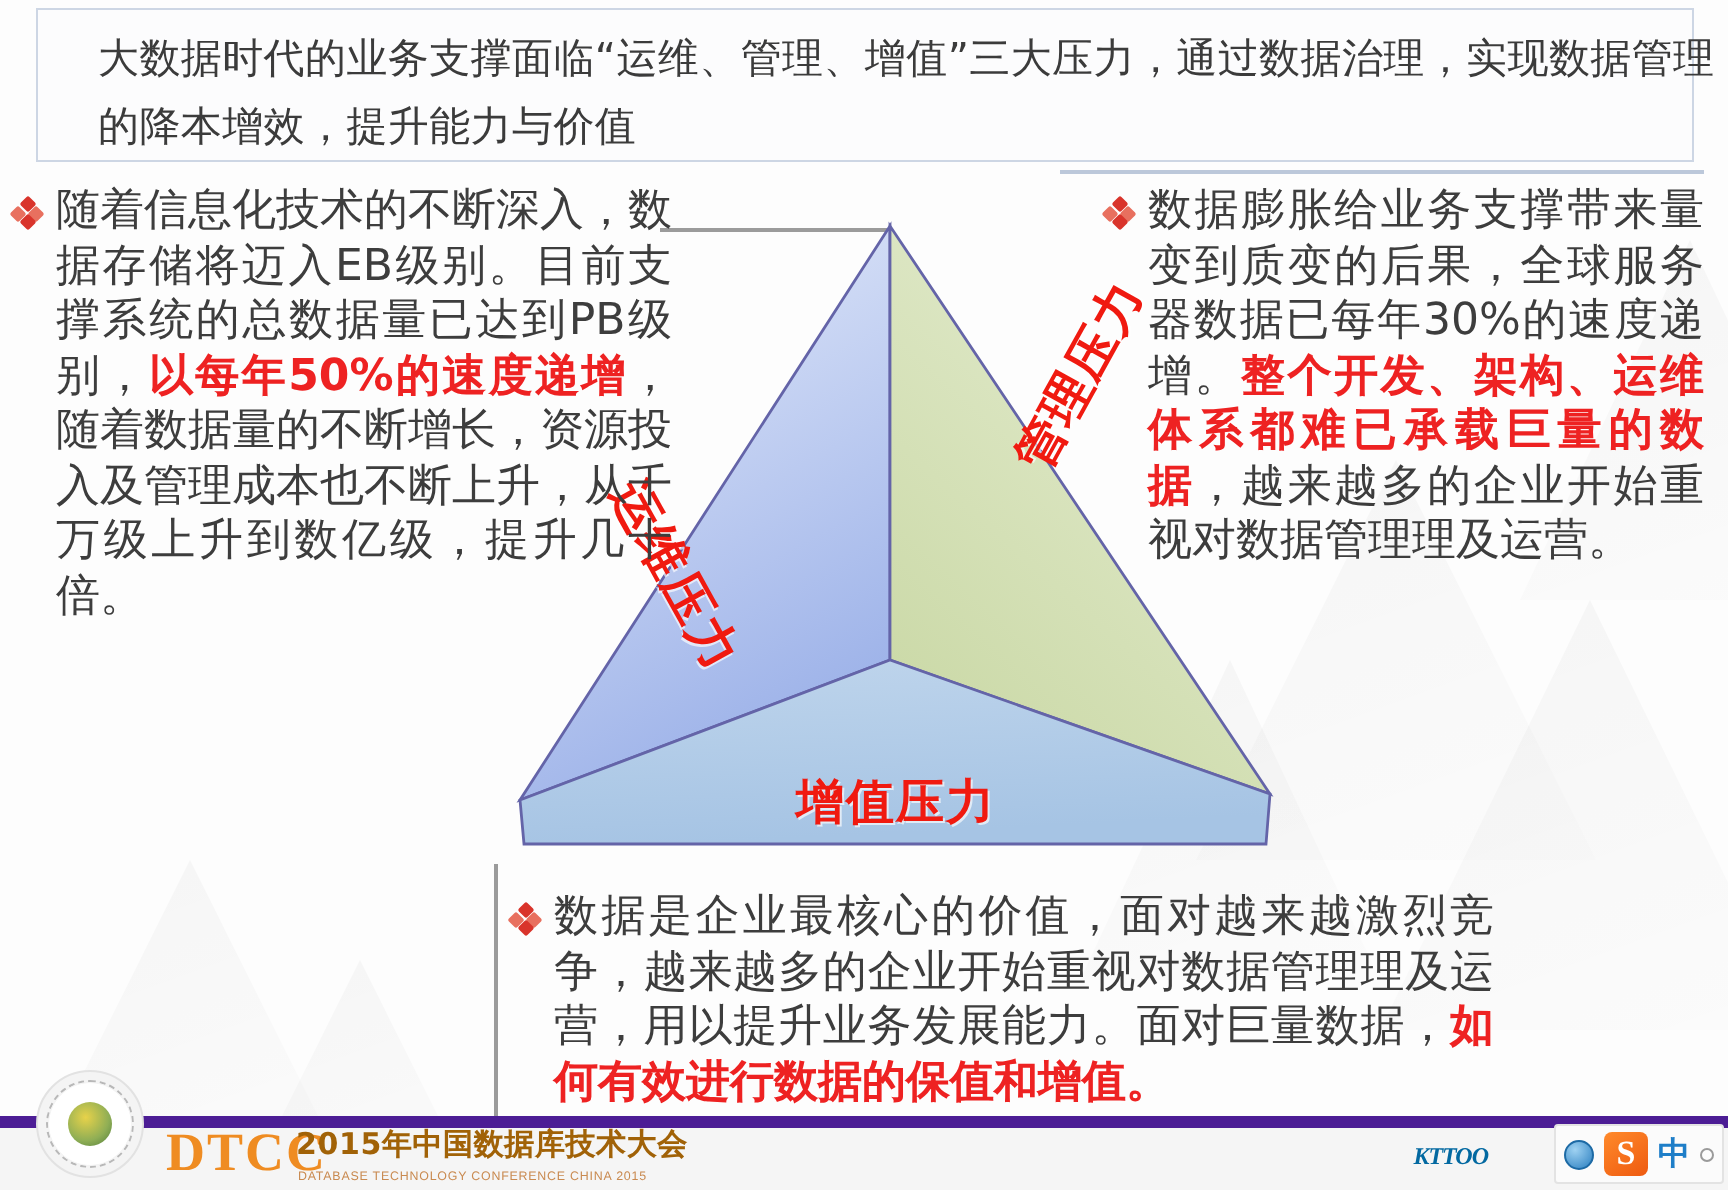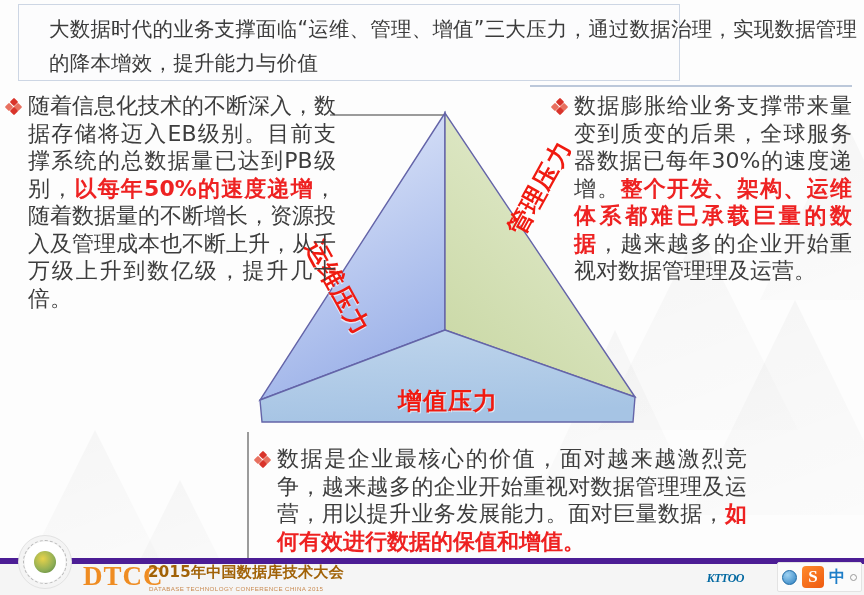--- a/index.html
+++ b/index.html
@@ -30,21 +30,21 @@
     position: absolute;
     background: linear-gradient(160deg, rgba(0,0,0,0.030), rgba(0,0,0,0.006));
     clip-path: polygon(50% 0%, 100% 100%, 0% 100%);
   }
 
   
   #title-box {
     position: absolute;
     left: 18px;
     top: 4px;
-    width: 662px;
+    width: 829px;
     height: 77px;
     border: 1px solid #cdd6e4;
     background: #fcfcfd;
     box-sizing: border-box;
   }
   #title-text {
     position: absolute;
     left: 30px;
     top: 7px;
     width: 815px;

